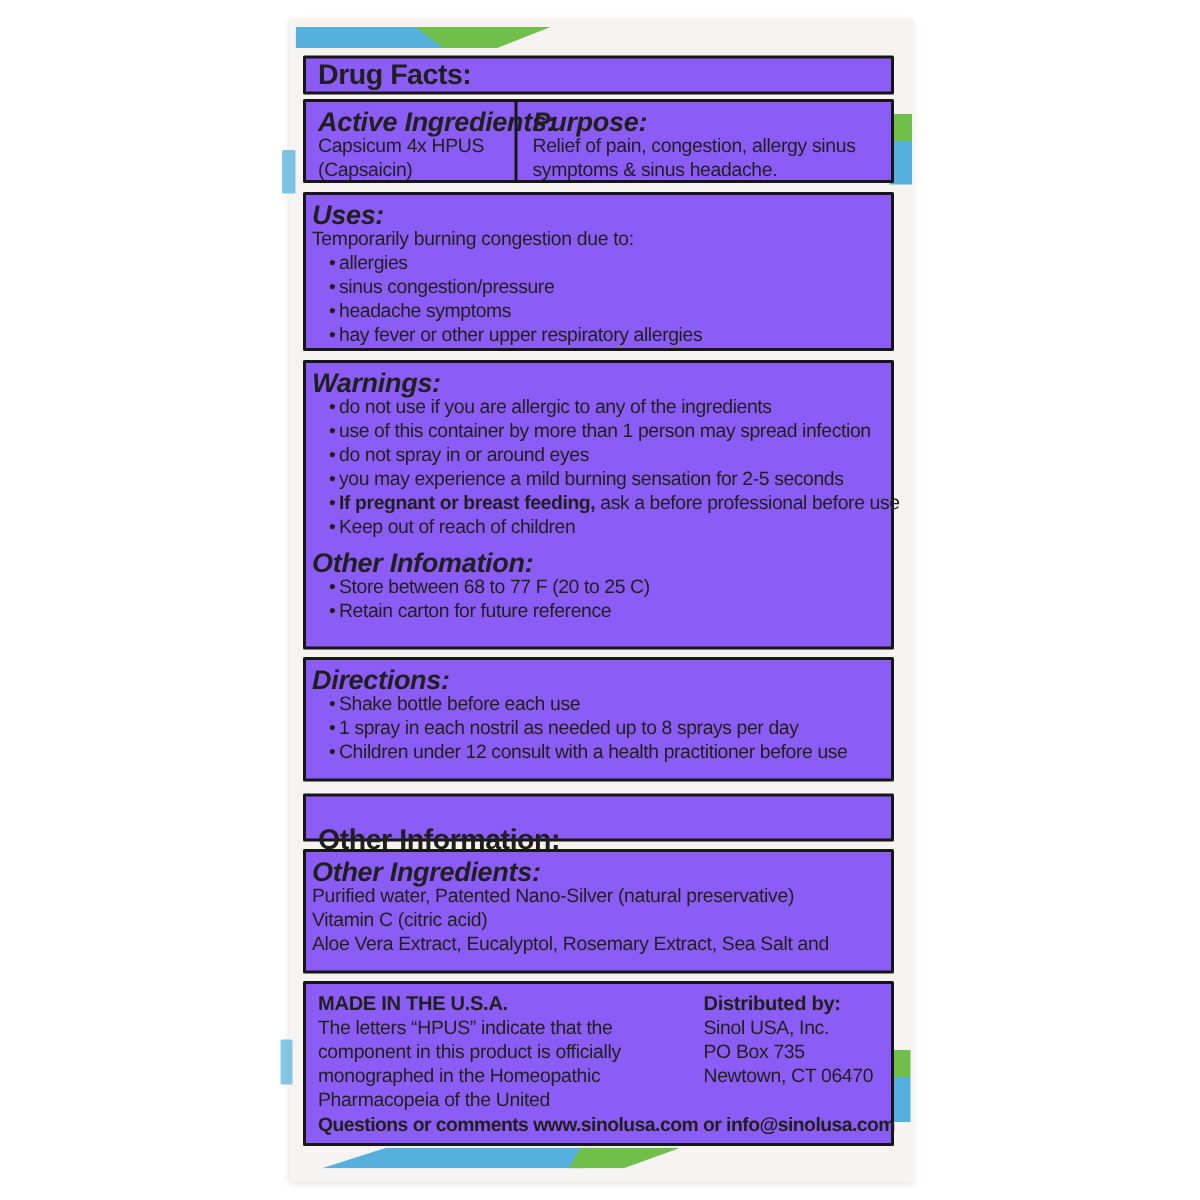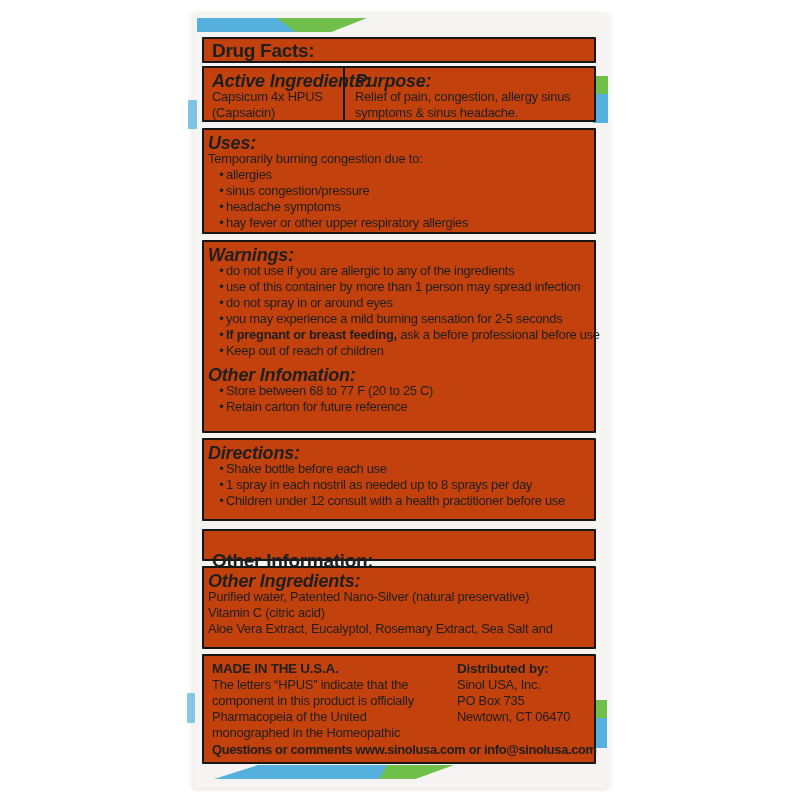--- a/index.html
+++ b/index.html
@@ -28,41 +28,41 @@
   .tab-left-top{left:-5px;top:88px;width:9px;height:29px;background:var(--brand-blue);opacity:.75;border-radius:1px;}
   .tab-left-bottom{left:-6px;top:681px;width:8px;height:30px;background:var(--brand-blue);opacity:.7;border-radius:1px;}
   .tab-right-top{left:400px;top:64px;width:15px;height:47px;}
   .tab-right-bottom{left:399px;top:688px;width:15px;height:48px;}
   .tab .g{width:100%;height:38%;background:var(--brand-green);}
   .tab .b{width:100%;height:62%;background:var(--brand-blue);}
 
   
   .box{
     position:absolute;left:9px;width:394px;box-sizing:border-box;
-    border:2.5px solid #161616;background:#c2410c;color:#1f1f1f;border-radius:1px;
+    border:2.5px solid #161616;background:#8b5cf6;color:#1f1f1f;border-radius:1px;
   }
   .bx-title{font-size:19px;font-weight:700;letter-spacing:-0.3px;padding:1px 8px 0 8px;white-space:nowrap;}
   .sec-title{font-weight:700;font-style:italic;font-size:18px;letter-spacing:-0.2px;line-height:16px;white-space:nowrap;}
   .body-line{font-size:12.9px;letter-spacing:-0.2px;line-height:16px;white-space:nowrap;}
   .bullet-row{display:flex;font-size:12.9px;letter-spacing:-0.25px;line-height:16px;white-space:nowrap;}
   .bullet-row .dot{width:9px;margin-left:9px;flex:none;text-align:center;}
   .pad{padding:5px 4px;}
 
   .b-drugfacts{top:25px;height:26px;}
   .b-active{top:54px;height:56px;display:flex;}
   .b-active .col-left{width:141px;flex:none;border-right:2.5px solid #161616;padding:5px 6px 5px 8px;box-sizing:border-box;}
   .b-active .col-right{flex:1;padding:5px 6px 5px 10px;box-sizing:border-box;min-width:0;}
   .b-uses{top:116px;height:106px;}
   .b-warnings{top:228px;height:193px;}
   .b-directions{top:426px;height:83px;}
   .b-otherinfo-h{top:517px;height:32px;}
   .b-otherinfo-h .bx-title{padding-top:19px;}
   .b-otheringr{top:554px;height:83px;}
   .b-footer{top:642px;height:110px;display:flex;flex-direction:column;padding:5px 8px 4px 8px;box-sizing:border-box;}
-  .footer-cols{display:flex;flex:1;}
+  .footer-cols{display:flex;flex:1;gap:12px;}
   .footer-col-left{width:245px;flex:none;}
   .footer-col-right{flex:1;}
   .footer-title{font-size:13.4px;font-weight:700;letter-spacing:-0.2px;line-height:16px;white-space:nowrap;}
   .questions-line{font-size:12.9px;font-weight:700;letter-spacing:-0.35px;line-height:16px;white-space:nowrap;margin-top:auto;}
   .mt8{margin-top:8px;}
 </style>
 </head>
 <body>
 
 <div class="photo">
@@ -185,22 +185,22 @@
       <div class="body-line">Vitamin C (citric acid)</div>
       <div class="body-line">Aloe Vera Extract, Eucalyptol, Rosemary Extract, Sea Salt and</div>
     </div>
 
     <div class="box b-footer">
       <div class="footer-cols">
         <div class="footer-col-left">
           <div class="footer-title">MADE IN THE U.S.A.</div>
           <div class="body-line">The letters “HPUS” indicate that the</div>
           <div class="body-line">component in this product is officially</div>
+          <div class="body-line">monographed in the Homeopathic</div>
           <div class="body-line">Pharmacopeia of the United</div>
-          <div class="body-line">monographed in the Homeopathic</div>
         </div>
         <div class="footer-col-right">
           <div class="footer-title">Distributed by:</div>
           <div class="body-line">Sinol USA, Inc.</div>
           <div class="body-line">PO Box 735</div>
           <div class="body-line">Newtown, CT 06470</div>
         </div>
       </div>
       <div class="questions-line">Questions or comments www.sinolusa.com or info@sinolusa.com</div>
     </div>

